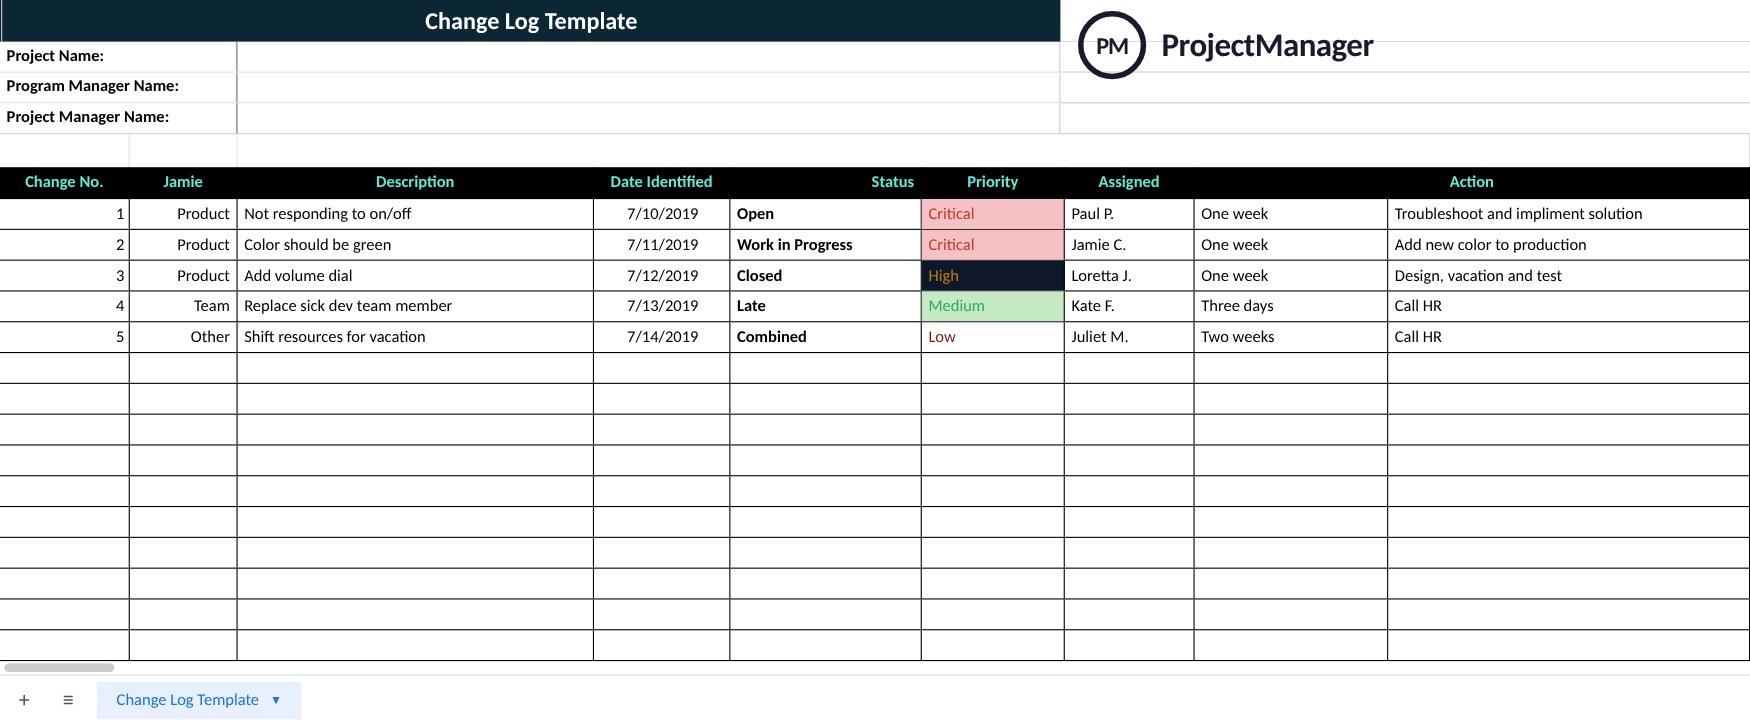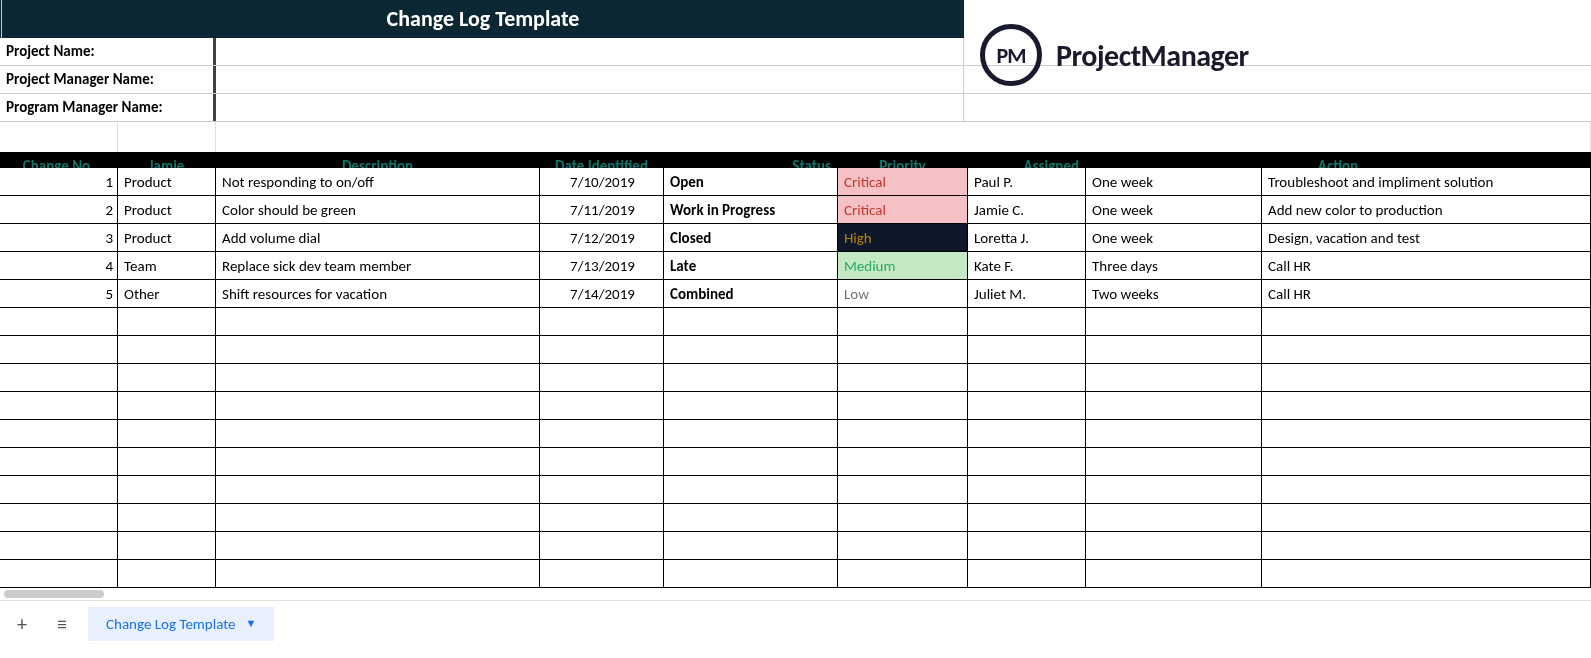--- a/index.html
+++ b/index.html
@@ -30,39 +30,39 @@
 .title-rest { flex: 1; background:#fff;}
 .meta-row {
   display: flex;
   height: 28px;
   border-bottom: 1px solid #ccc;
 }
 .meta-label {
   width: 216px;
   font-weight: bold;
   padding: 4px 6px;
-  border-right: 3px solid #404040;
+  border-right: 1px solid #404040;
   background:#fff;
   font-size:15px;
 }
 .meta-value {
   width: 748px;
   border-right: 1px solid #ccc;
   background:#fff;
 }
 .meta-rest {
   flex: 1;
   display:flex;
   align-items:center;
   justify-content:flex-start;
   padding-left:30px;
 }
 .logo-area {
   position: absolute;
-  top: 24px;
+  top: 10px;
   left: 980px;
   display: flex;
   align-items: center;
   gap: 14px;
 }
 .logo-circle {
   width: 62px;
   height: 62px;
   border: 5px solid #1a1a2e;
   border-radius: 50%;
@@ -80,56 +80,56 @@
   color: #1a1a2e;
   letter-spacing: -0.5px;
 }
 .gap-row {
   height: 30px;
   display:flex;
 }
 .gap-cell { border-right:1px solid #e0e0e0; }
 .header-row {
   background: #000;
-  color: #0f766e;
-  display: flex;
-  height: 16px;
+  color: #5eead4;
+  display: flex;
+  height: 29px;
   font-weight: bold;
   font-size: 15px;
 }
 .col { padding: 5px 6px; border-right: 1px solid #000; overflow: hidden; white-space: nowrap; }
 .c-no { width: 118px; text-align: center; }
 .c-type { width: 98px; text-align: center; }
 .c-desc { width: 324px; text-align: center; }
 .c-date { width: 124px; text-align: center; }
 .c-status { width: 174px; text-align: right; }
 .c-prio { width: 130px; text-align: center; }
-.c-asgn { width: 118px; text-align: right; }
+.c-asgn { width: 118px; text-align: center; }
 .c-res { width: 176px; text-align: center; }
 .c-act { flex:1; text-align: center; }
 .data-row {
   display: flex;
   height: 28px;
   border-bottom: 1px solid #000;
   font-size: 15px;
 }
 .data-row .col { border-right: 1px solid #000; }
 .data-row .c-no { text-align: right; padding-right:4px;}
-.data-row .c-type { text-align: left; }
+.data-row .c-type { text-align: right; }
 .data-row .c-desc { text-align: left; }
 .data-row .c-date { text-align: center; padding-right:4px;}
 .data-row .c-status { text-align: left; font-weight: bold; }
 .data-row .c-prio { text-align: left; }
 .data-row .c-asgn { text-align: left; }
 .data-row .c-res { text-align: left; }
 .data-row .c-act { text-align: left; }
 .prio-critical { background: #f6c1c5; color: #c0392b; }
 .prio-high { background: #0f172a; color: #b78103; }
 .prio-medium { background: #c5e8c5; color: #27ae60; }
-.prio-low { color: #737373; }
+.prio-low { color: #7f1d1d; }
 .scrollbar {
   height: 12px;
   padding: 2px 4px;
 }
 .scrollbar-thumb {
   width: 100px;
   height: 8px;
   background: #ccc;
   border-radius: 4px;
 }
@@ -172,26 +172,26 @@
     <div class="title-cell">Change Log Template</div>
     <div class="title-rest"></div>
   </div>
 
   <div class="meta-row">
     <div class="meta-label">Project Name:</div>
     <div class="meta-value"></div>
     <div class="meta-rest"></div>
   </div>
   <div class="meta-row">
-    <div class="meta-label">Project Manager Name:</div>
+    <div class="meta-label">Program Manager Name:</div>
     <div class="meta-value"></div>
     <div class="meta-rest"></div>
   </div>
   <div class="meta-row">
-    <div class="meta-label">Program Manager Name:</div>
+    <div class="meta-label">Project Manager Name:</div>
     <div class="meta-value"></div>
     <div class="meta-rest"></div>
   </div>
 
   <div class="logo-area">
     <div class="logo-circle">PM</div>
     <div class="logo-text">ProjectManager</div>
   </div>
 
   <div class="gap-row">

